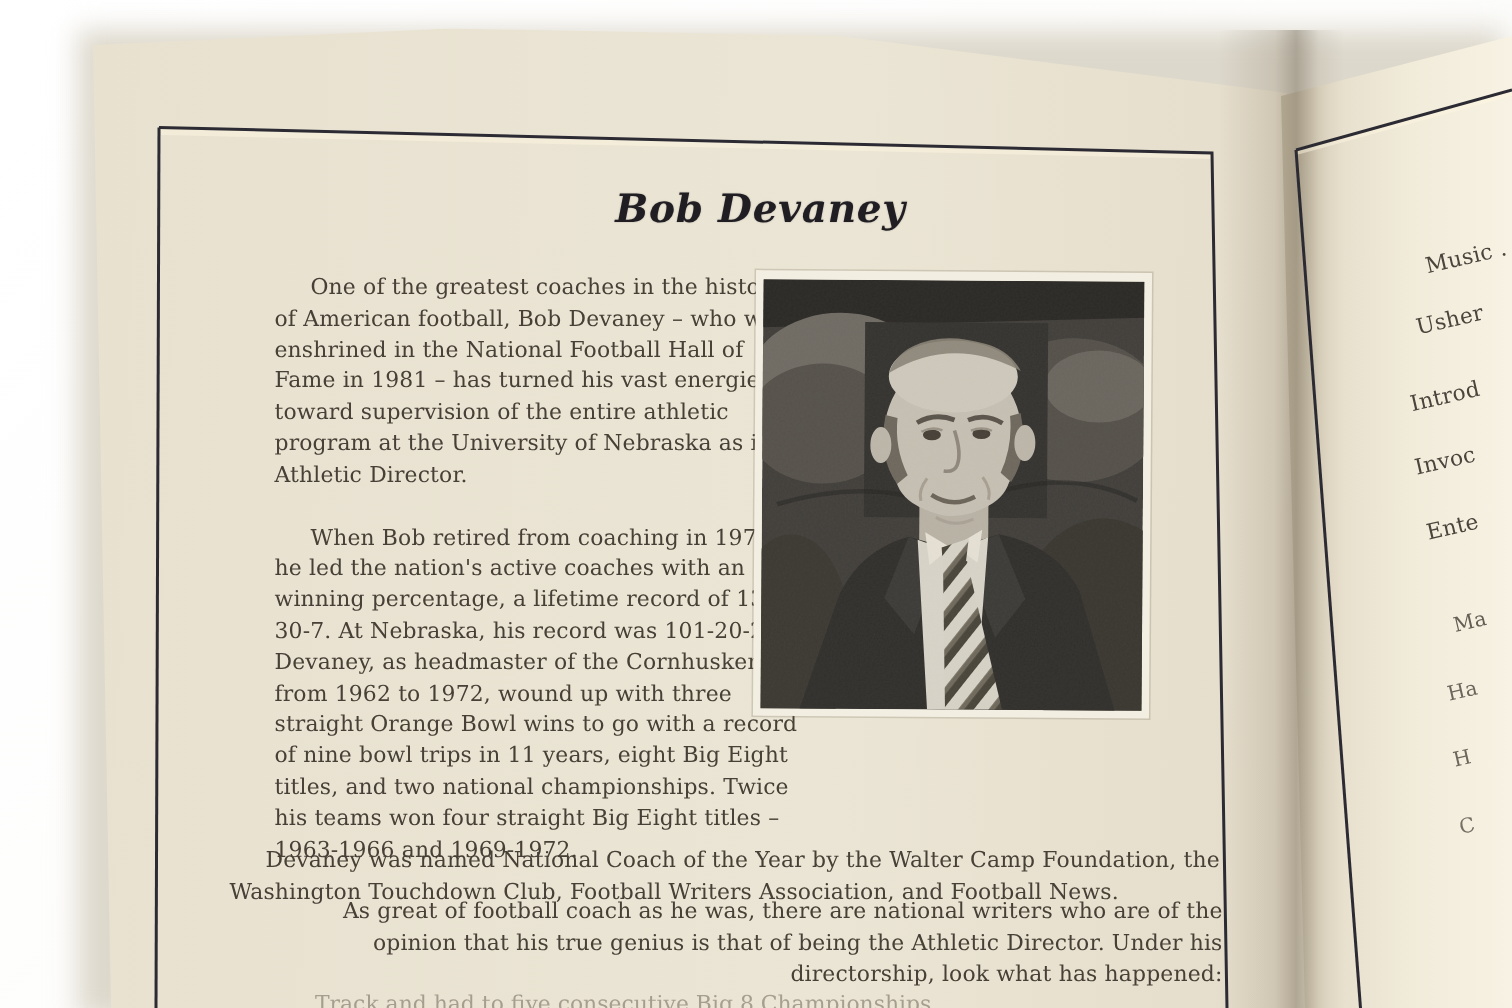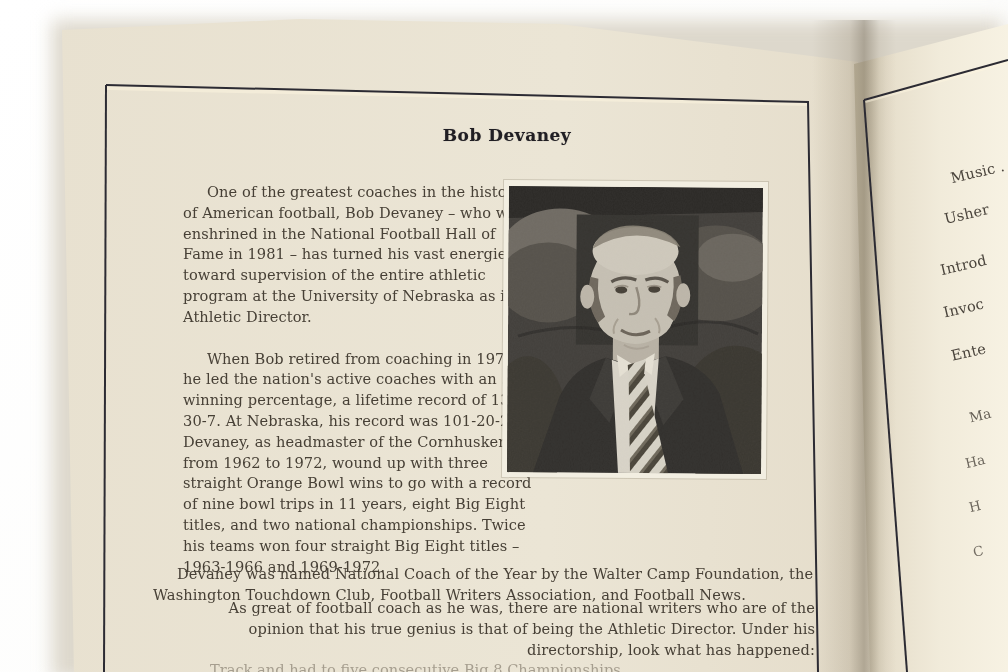--- a/index.html
+++ b/index.html
@@ -29,21 +29,21 @@
       linear-gradient(90deg,#c9c0a9 854px,#e6decb 886px,#f1ebda 940px,#f7f2e3 1008px);
   }
   .gutter-shade{
     position:absolute;left:812px;top:20px;width:84px;height:652px;
     background:linear-gradient(90deg,rgba(110,95,70,0) 0%,rgba(110,95,70,0.18) 45%,rgba(90,78,58,0.38) 62%,rgba(110,95,70,0.10) 80%,rgba(110,95,70,0) 100%);
     pointer-events:none;
   }
   svg.frame-overlay{position:absolute;left:0;top:0;pointer-events:none;}
   .page-title{
     position:absolute;left:105px;top:125px;width:804px;text-align:center;
-    font-weight:bold;font-size:17px;letter-spacing:0.5px;color:#201e23;
+    font-style:italic;font-weight:bold;font-size:26px;letter-spacing:0.5px;color:#201e23;
     text-shadow:0 0 1px rgba(32,30,35,0.35);
   }
   .col-narrow{position:absolute;left:153px;top:182px;width:352px;margin-left:30px;}
   .body-text{
     font-size:14.6px;line-height:20.8px;color:#474036;margin:0 0 21px 0;
     text-indent:24px;letter-spacing:0.1px;
   }
   .para-wide{position:absolute;width:662px;left:153px;margin:0;}
   .p3{top:564px;}
   .p4{top:598px;text-align:right;}

